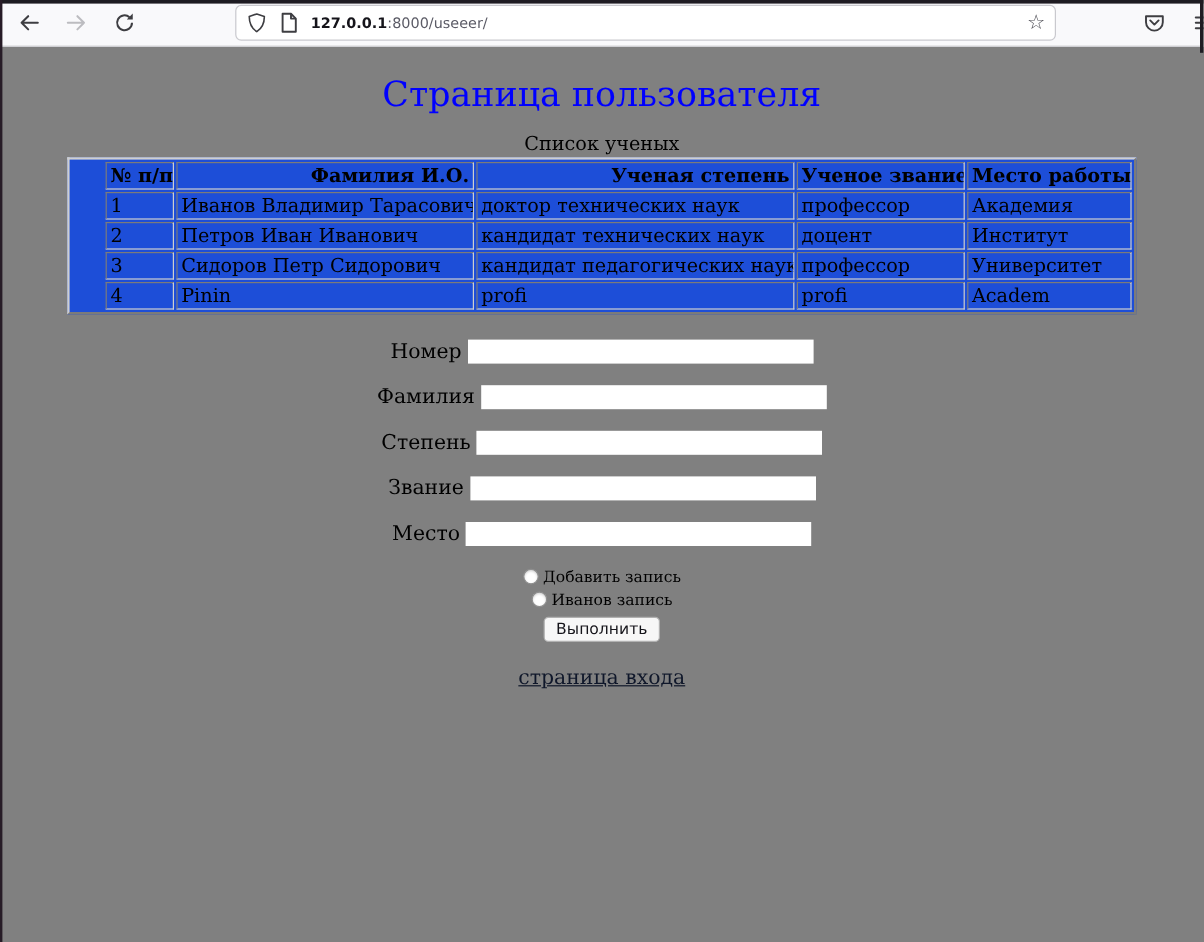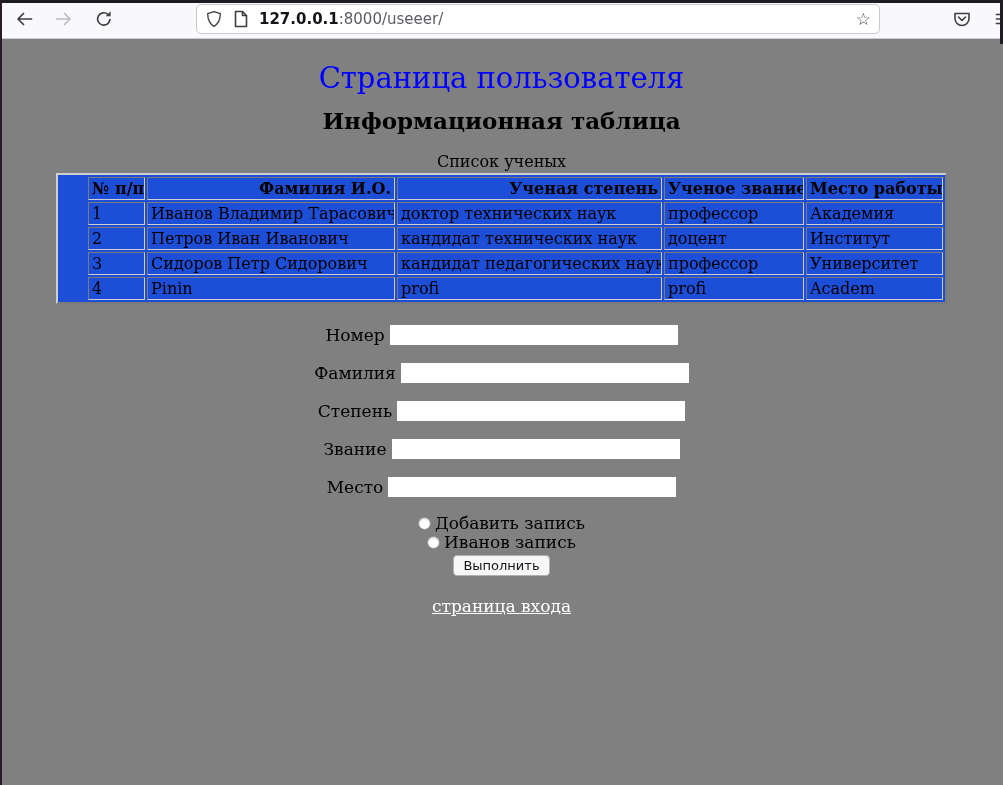--- a/index.html
+++ b/index.html
@@ -12,21 +12,21 @@
   .edge-right{position:absolute;right:0;top:0;width:3px;height:44px;background:#1e1c22;z-index:10;}
 
   
   .toolbar{position:relative;height:38px;background:#f9f9fb;border-bottom:1px solid #ccccd0;
            display:flex;align-items:center;font-family:"DejaVu Sans",sans-serif;}
   .nav-icons{display:flex;align-items:center;margin-left:14px;}
   .nav-btn{width:20px;height:20px;margin-right:20px;display:flex;align-items:center;justify-content:center;cursor:pointer;}
   .urlbar{flex:0 0 666px;height:28px;margin-left:62px;background:#ffffff;border:1px solid #c9c9ce;border-radius:5px;
           display:flex;align-items:center;padding:0 8px;}
   .urlbar .sep-icon{display:flex;align-items:center;margin-right:10px;}
-  .url-text{font-size:15px;flex:1;white-space:nowrap;overflow:hidden;}
+  .url-text{font-size:12px;flex:1;white-space:nowrap;overflow:hidden;}
   .url-host{color:#15141a;font-weight:600;}
   .url-rest{color:#5b5b66;font-weight:400;}
   .star{font-size:17px;color:#4a4a52;line-height:1;cursor:pointer;font-family:"DejaVu Sans",sans-serif;}
   .tb-right{display:flex;align-items:center;margin-left:72px;}
   .tb-right .tbi{margin-right:22px;cursor:pointer;display:flex;align-items:center;}
 
   
   .content{text-align:center;color:#000;}
   h1.page-title{color:#0000ff;font-size:29px;font-weight:normal;margin:22px 0 12px 0;}
   h2.page-subtitle{color:#000;font-size:23px;font-weight:bold;margin:0 0 18px 0;}
@@ -39,29 +39,29 @@
   .info-table td{border:1px inset #cfcfcf;font-size:16px;padding:1px 3px;text-align:left;
                  white-space:nowrap;overflow:hidden;}
   .c0{width:57px;}.c1{width:248px;}.c2{width:265px;}.c3{width:140px;}.c4{width:137px;}
 
   .form-area{margin-top:20px;}
   .frow{margin-bottom:18px;height:20px;line-height:20px;}
   .flabel{font-size:17px;margin-right:5px;vertical-align:middle;text-align:right;}
   .finput{width:288px;height:20px;border:none;outline:none;background:#ffffff;vertical-align:middle;
           font-size:15px;font-family:"DejaVu Sans",sans-serif;padding:0 2px;box-sizing:border-box;}
 
-  .radio-row{font-size:17px;line-height:19px;}
+  .radio-row{font-size:13px;line-height:19px;}
   .radio-dot{display:inline-block;width:11px;height:11px;border-radius:50%;background:#ffffff;
              border:1px solid #8f8f8f;box-shadow:inset 0 1px 2px rgba(0,0,0,.18);vertical-align:middle;
              margin-right:4px;margin-top:-2px;cursor:pointer;}
   .exec-row{margin-top:3px;}
   .exec-btn{font-family:"DejaVu Sans",sans-serif;font-size:13px;color:#15141a;background:#f7f7f7;
             border:1px solid #b1b1b1;border-radius:4px;padding:2px 9px;cursor:pointer;}
   .link-row{margin-top:20px;}
-  .login-link{color:#ffffff;text-decoration:underline;font-size:17px;cursor:pointer;}
+  .login-link{color:#0f172a;text-decoration:underline;font-size:17px;cursor:pointer;}
 </style>
 </head>
 <body>
 
 <div class="window">
   <div class="edge-top"></div>
   <div class="edge-left"></div>
   <div class="edge-right"></div>
 
   <div class="toolbar">
@@ -110,21 +110,20 @@
       <span class="tbi">
         <svg width="20" height="20" viewBox="0 0 20 20">
           <path d="M2.5 5.5 h15 M2.5 10 h15 M2.5 14.5 h15" stroke="#3e3e42" stroke-width="1.7" fill="none" stroke-linecap="round"></path>
         </svg>
       </span>
     </div>
   </div>
 
   <div class="content">
     <h1 class="page-title">Страница пользователя</h1>
-    <h2 class="page-subtitle">Информационная таблица</h2>
 
     <table class="info-table">
       <caption>Список ученых</caption>
       <colgroup>
         <col class="c0">
           <col class="c1">
           <col class="c2">
           <col class="c3">
           <col class="c4">
       </colgroup>

